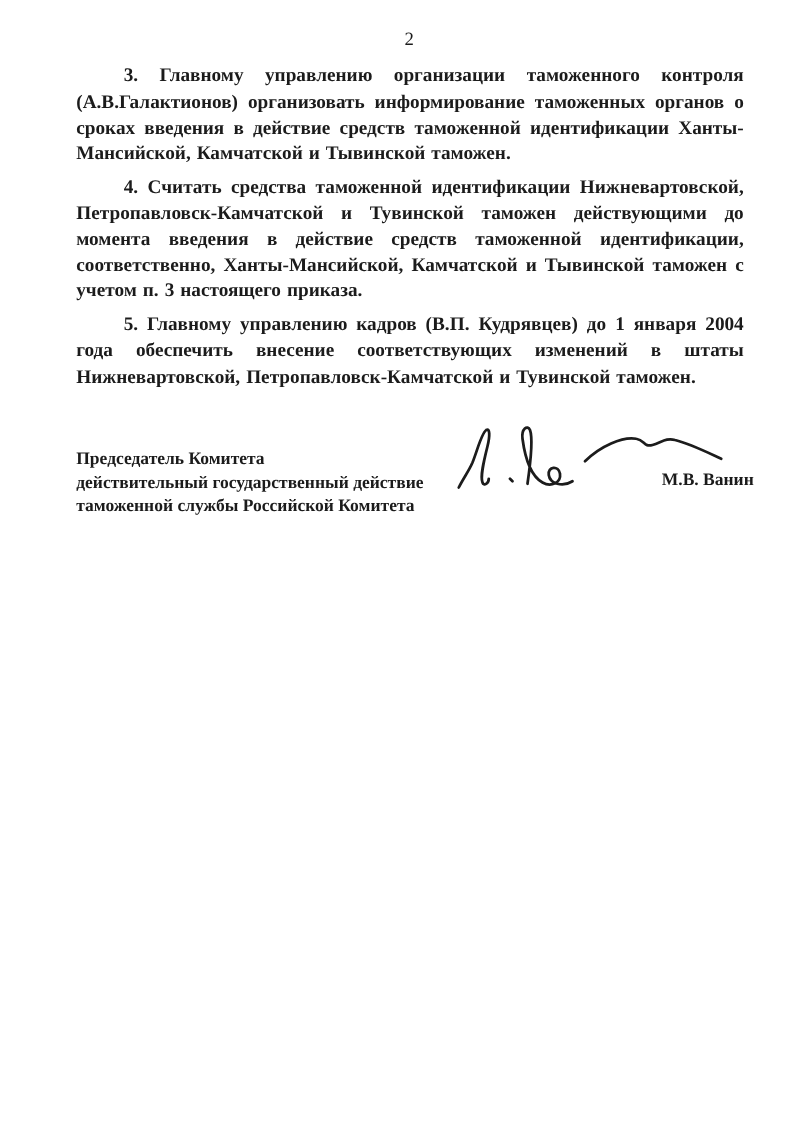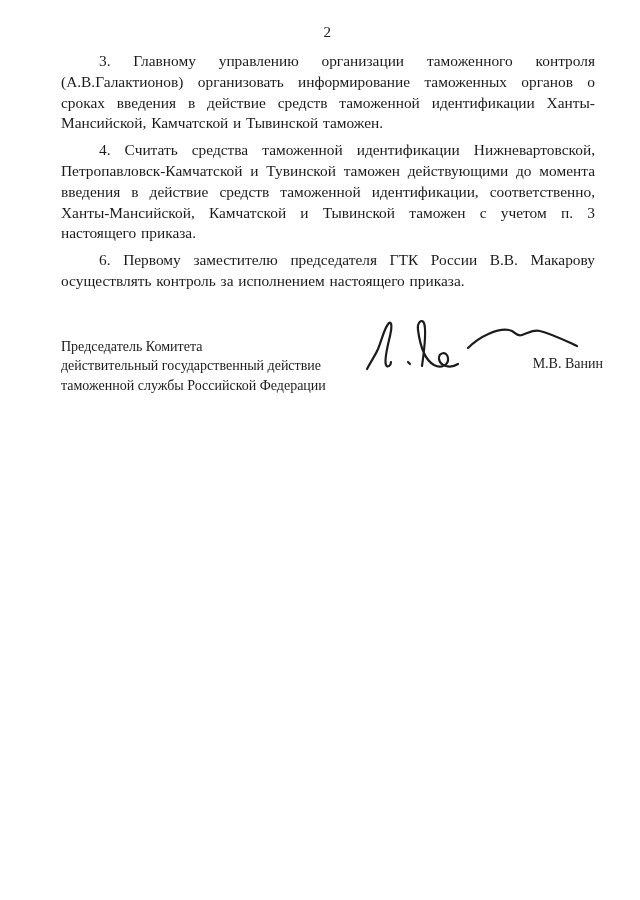--- a/index.html
+++ b/index.html
@@ -23,20 +23,21 @@
     width: 535px;
     text-align: center;
     font-size: 15px;
     letter-spacing: 0.5px;
   }
   .content {
     position: absolute;
     left: 61px;
     top: 51px;
     width: 534px;
+    font-weight: bold;
   }
   .para {
     margin: 0 0 6px 0;
     font-size: 15.4px;
     line-height: 20.8px;
     text-align: justify;
     text-align-last: left;
     text-indent: 38px;
     word-spacing: 0.06em;
   }
@@ -70,29 +71,29 @@
 <div class="page">
 
   <div class="page-number">2</div>
 
   <div class="content">
 
     <p class="para">3. Главному управлению организации таможенного контроля (А.В.Галактионов) организовать информирование таможенных органов о сроках введения в действие средств таможенной идентификации Ханты-Мансийской, Камчатской и Тывинской таможен.</p>
 
     <p class="para">4. Считать средства таможенной идентификации Нижневартовской, Петропавловск-Камчатской и Тувинской таможен действующими до момента введения в действие средств таможенной идентификации, соответственно, Ханты-Мансийской, Камчатской и Тывинской таможен с учетом п. 3 настоящего приказа.</p>
 
+    <p class="para">5. Главному управлению кадров (В.П. Кудрявцев) до 1 января 2004 года обеспечить внесение соответствующих изменений в штаты Нижневартовской, Петропавловск-Камчатской и Тувинской таможен.</p>
 
-    <p class="para">6. Первому заместителю председателя ГТК России В.В. Макарову осуществлять контроль за исполнением настоящего приказа.</p>
 
     <div class="sig-block">
 
       <div class="sig-titles">
         <div>Председатель Комитета</div>
         <div>действительный государственный действие</div>
-        <div>таможенной службы Российской Федерации</div>
+        <div>таможенной службы Российской Комитета</div>
       </div>
 
       <svg class="sig-scrawl" viewBox="0 0 216 56" xmlns="http://www.w3.org/2000/svg" fill="none" stroke="#1c1c1c" stroke-width="2.2" stroke-linecap="round" stroke-linejoin="round">
         <path d="M3,51 C7,43 11,38 14,31 C18,21 21,8 25,5 C28,3 28,10 26,18 C23,30 20,42 22,47 C23,50 27,48 27,44"></path>
         <path d="M44,44 l2,2"></path>
         <path d="M58,48 C60,34 63,13 60,5 C58,0.5 53,4 54,12 C56,27 61,42 70,47 C77,51 85,47 84,40 C83,33 74,34 75,41 C76,48 86,51 94,46"></path>
         <path d="M104,30 C116,18 134,10 145,12 C152,13 151,19 158,17 C165,15 169,11 176,13 C188,16 200,22 213,28"></path>
       </svg>
 
       <div class="sig-name">М.В. Ванин</div>

